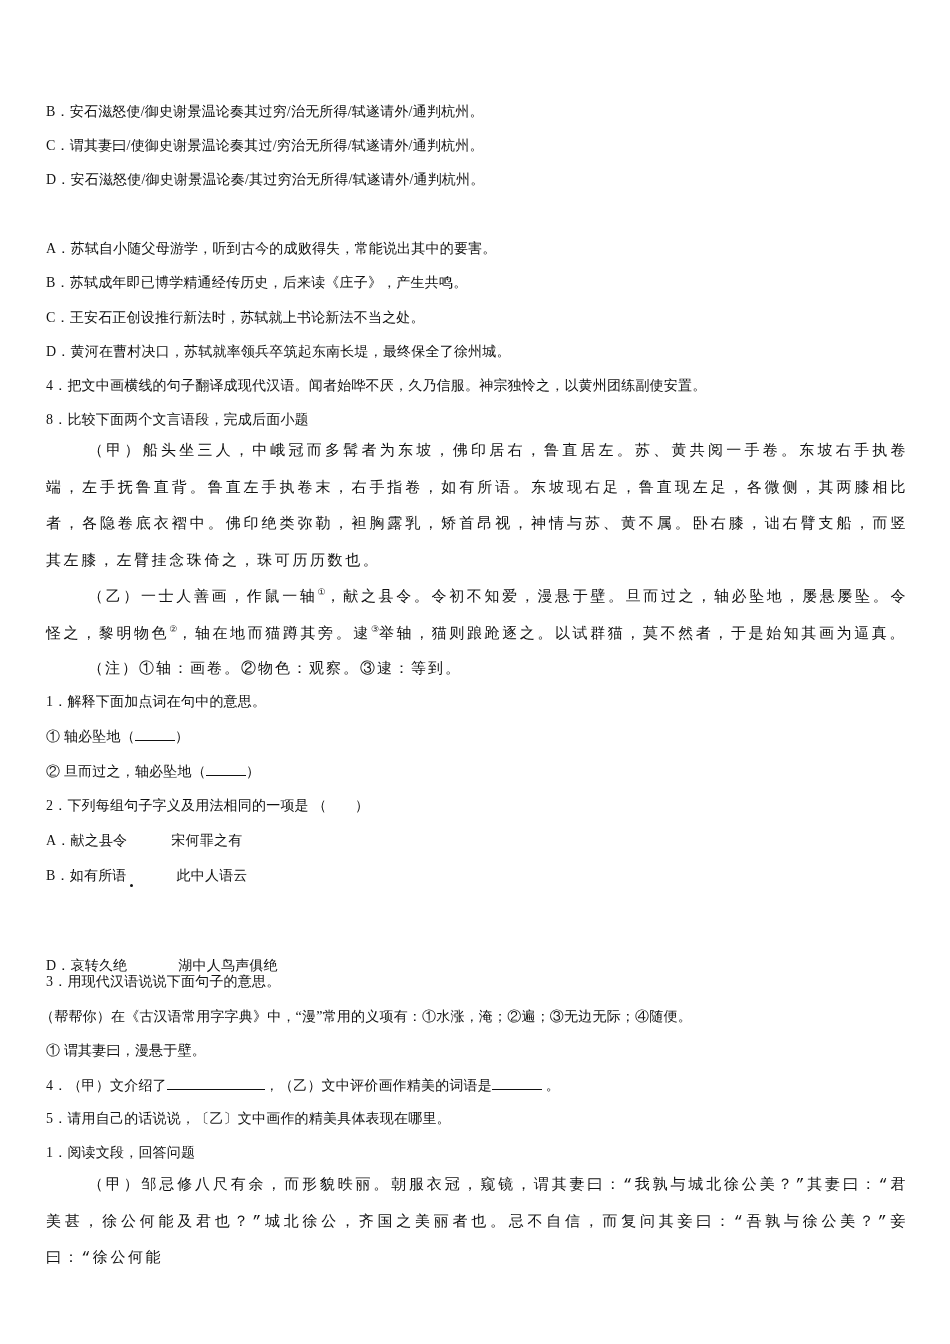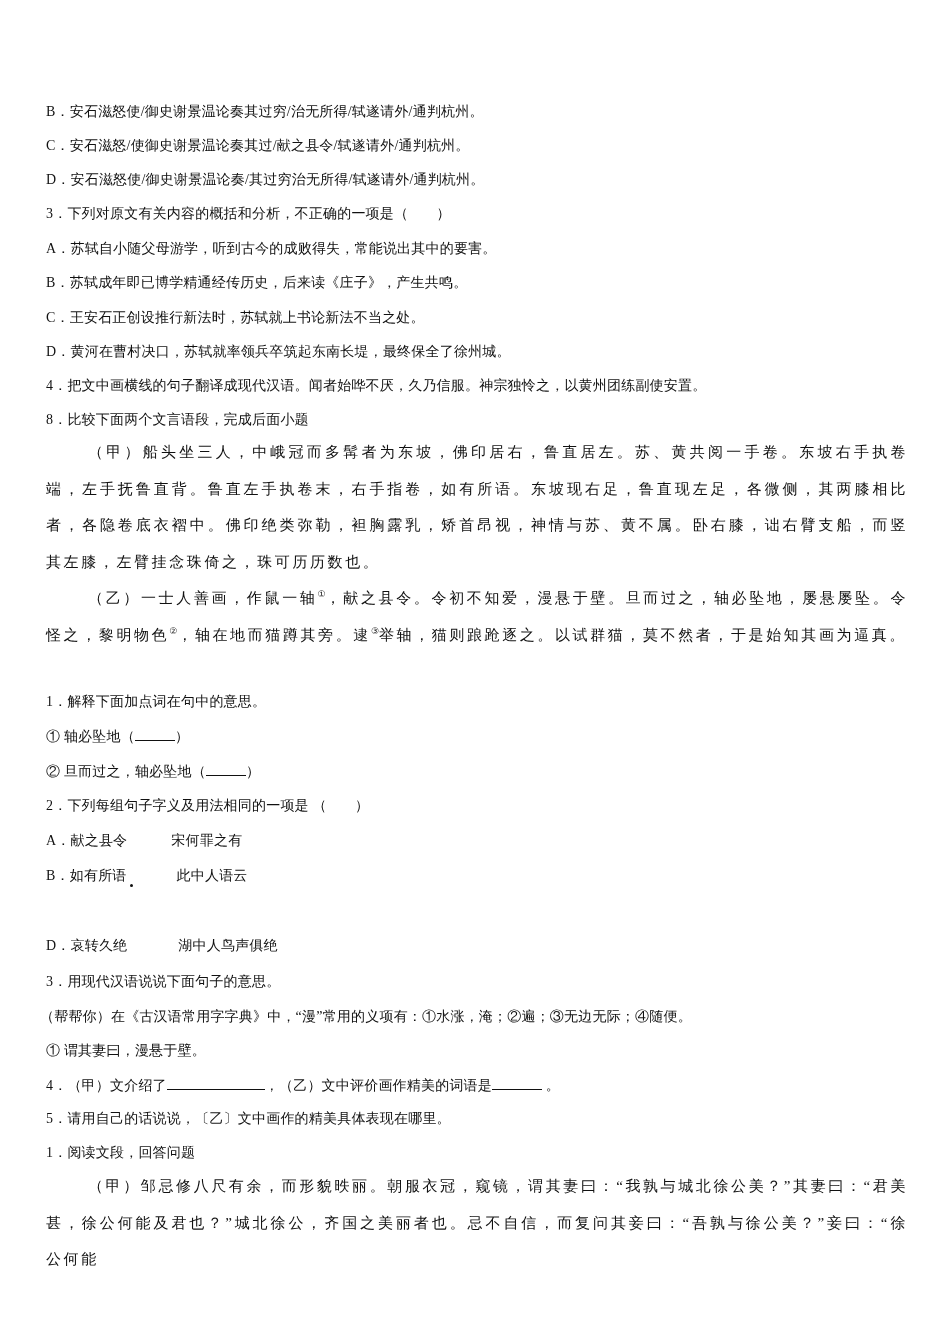--- a/index.html
+++ b/index.html
@@ -34,21 +34,21 @@
     .indent { left: 88px; }
     .para {
       position: absolute;
       left: 46px;
       width: 862px;
       font-size: 15px;
       line-height: 36.5px;
       letter-spacing: 2.6px;
       text-align: justify;
       text-indent: 42px;
-      font-family: Liberation Serif, serif;
+      font-family: Liberation Mono, monospace;
       white-space: normal;
     }
     .para sup {
       font-size: 9px;
       line-height: 0;
       letter-spacing: 0;
     }
     .note {
       font-family: "DejaVu Serif", "Liberation Serif", serif;
       letter-spacing: 2px;
@@ -75,27 +75,26 @@
   </style>
 </head>
 <body>
 
 <div class="page">
 
   <div class="line" style="top:100px">
     <span>B．</span><span>安石滋怒使/御史谢景温论奏其过穷/治无所得/轼遂请外/通判杭州。</span>
   </div>
   <div class="line" style="top:134px">
-    <span>C．</span><span>安石滋怒/使御史谢景温论奏其过/献之县令/轼遂请外/通判杭州。</span>
+    <span>C．</span><span>谓其妻曰/使御史谢景温论奏其过/穷治无所得/轼遂请外/通判杭州。</span>
   </div>
   <div class="line" style="top:168px">
     <span>D．</span><span>安石滋怒使/御史谢景温论奏/其过穷治无所得/轼遂请外/通判杭州。</span>
   </div>
 
-  <div class="line" style="top:202px">3．下列对原文有关内容的概括和分析，不正确的一项是（　　）</div>
   <div class="line" style="top:237px">
     <span>A．</span><span>苏轼自小随父母游学，听到古今的成败得失，常能说出其中的要害。</span>
   </div>
   <div class="line" style="top:271px">
     <span>B．</span><span>苏轼成年即已博学精通经传历史，后来读《庄子》，产生共鸣。</span>
   </div>
   <div class="line" style="top:306px">
     <span>C．</span><span>王安石正创设推行新法时，苏轼就上书论新法不当之处。</span>
   </div>
   <div class="line" style="top:340px">
@@ -103,39 +102,40 @@
   </div>
 
   <div class="line" style="top:374px">4．把文中画横线的句子翻译成现代汉语。闻者始哗不厌，久乃信服。神宗独怜之，以黄州团练副使安置。</div>
 
   <div class="line" style="top:408px">8．比较下面两个文言语段，完成后面小题</div>
 
   <div class="para" style="top:434px">（甲）船头坐三人，中峨冠而多髯者为东坡，佛印居右，鲁直居左。苏、黄共阅一手卷。东坡右手执卷端，左手抚鲁直背。鲁直左手执卷末，右手指卷，如有所语。东坡现右足，鲁直现左足，各微侧，其两膝相比者，各隐卷底衣褶中。佛印绝类弥勒，袒胸露乳，矫首昂视，神情与苏、黄不属。卧右膝，诎右臂支船，而竖其左膝，左臂挂念珠倚之，珠可历历数也。</div>
 
   <div class="para" style="top:580px"><span>（乙）一士人善画，作鼠一轴</span><sup>①</sup><span>，献之县令。令初不知爱，漫悬于壁。旦而过之，轴必坠地，屡悬屡坠。令怪之，黎明物色</span><sup>②</sup><span>，轴在地而猫蹲其旁。逮</span><sup>③</sup><span>举轴，猫则踉跄逐之。以试群猫，莫不然者，于是始知其画为逼真。</span></div>
 
+  <div class="line indent note" style="top:656px">（注）①轴：画卷。②物色：观察。③逮：等到。</div>
 
   <div class="line" style="top:690px">1．解释下面加点词在句中的意思。</div>
   <div class="line" style="top:724px">
     <span>①</span>
     <span>轴必坠地（</span><span class="blank" style="width:40px"></span><span>）</span>
   </div>
   <div class="line" style="top:759px">
     <span>②</span>
     <span>旦而过之，轴必坠地（</span><span class="blank" style="width:40px"></span><span>）</span>
   </div>
 
   <div class="line" style="top:794px">2．下列每组句子字义及用法相同的一项是 （　　）</div>
   <div class="line" style="top:829px">
     <span>A．</span><span>献之县令</span><span class="gap" style="width:44px"></span><span>宋何罪之有</span>
   </div>
   <div class="line" style="top:864px">
     <span>B．</span><span class="dotted">如有所语</span><span class="gap" style="width:50px"></span><span>此中人语云</span>
   </div>
-  <div class="line" style="top:934px">
+  <div class="line" style="top:954px">
     <span>D．</span><span>哀转久绝</span><span class="gap" style="width:51px"></span><span>湖中人鸟声俱绝</span>
   </div>
 
   <div class="line" style="top:970px">3．用现代汉语说说下面句子的意思。</div>
   <div class="line" style="top:1005px; left:40px">（帮帮你）在《古汉语常用字字典》中，“漫”常用的义项有：①水涨，淹；②遍；③无边无际；④随便。</div>
   <div class="line" style="top:1039px">① 谓其妻曰，漫悬于壁。</div>
 
   <div class="line" style="top:1073px">
     <span>4．（甲）文介绍了</span><span class="blank" style="width:98px"></span><span>，（乙）文中评价画作精美的词语是</span><span class="blank" style="width:50px"></span><span> 。</span>
   </div>

